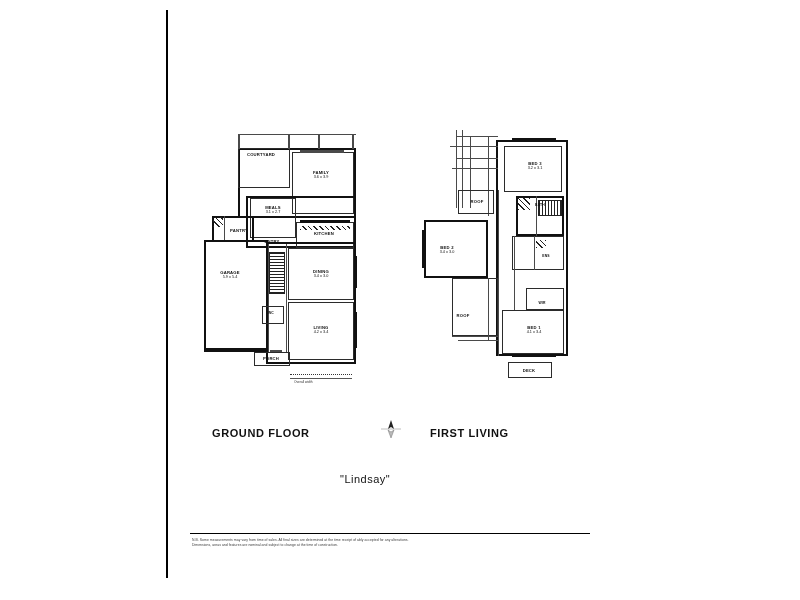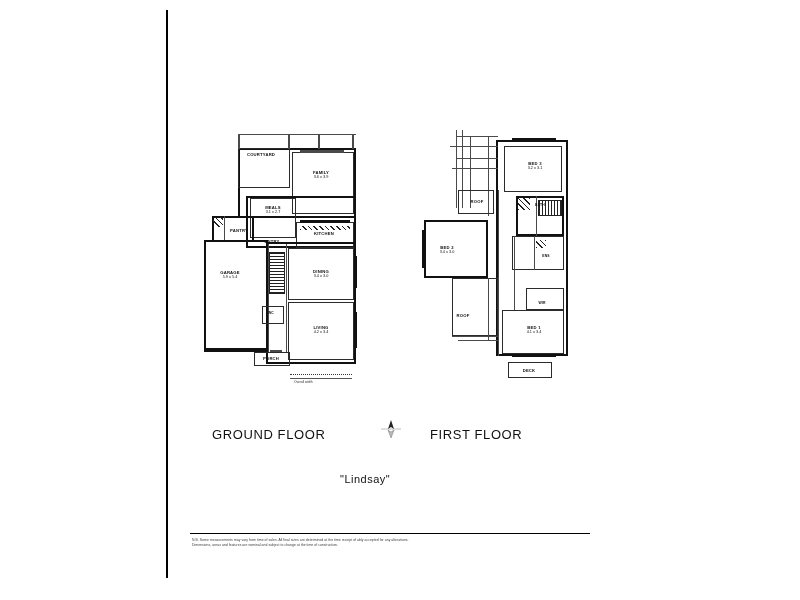--- a/index.html
+++ b/index.html
@@ -66,22 +66,22 @@
     font-weight: bold;
   }
   .room-label .dim {
     display: block;
     font-weight: normal;
     font-size: 3.8px;
     letter-spacing: 0;
   }
   .floor-title {
     position: absolute;
-    font-size: 13px;
-    font-weight: normal;
+    font-size: 11px;
+    font-weight: bold;
     letter-spacing: 0.6px;
     color: #111111;
     white-space: nowrap;
   }
   .plan-name {
     position: absolute;
     font-size: 11px;
     letter-spacing: 0.5px;
     color: #111111;
     white-space: nowrap;
@@ -238,21 +238,21 @@
     <div class="wall" style="left:422px; top:230px; width:3px; height:38px;"></div>
 
     <div class="outline-thin" style="left:452px; top:278px; width:46px; height:58px;"></div>
     <div class="thin" style="left:452px; top:336px; width:46px; height:1px;"></div>
     <div class="thin" style="left:458px; top:340px; width:40px; height:1px;"></div>
     <div class="thin" style="left:488px; top:278px; width:1px; height:62px;"></div>
 
     <div class="thin" style="left:498px; top:190px; width:1px; height:166px;"></div>
     <div class="thin" style="left:514px; top:236px; width:1px; height:74px;"></div>
 
-    <div class="floor-title" style="left:430px; top:427px;">FIRST FLOOR</div>
+    <div class="floor-title" style="left:430px; top:427px;">FIRST LIVING</div>
   </div>
 
   <div>
     <div class="room-label" style="left:239px; top:152px; width:44px;">
       <span>COURTYARD</span>
       <span class="dim"></span>
     </div>
     <div class="room-label" style="left:304px; top:170px; width:34px;">
       <span>FAMILY</span>
       <span class="dim">3.6 x 3.9</span>

